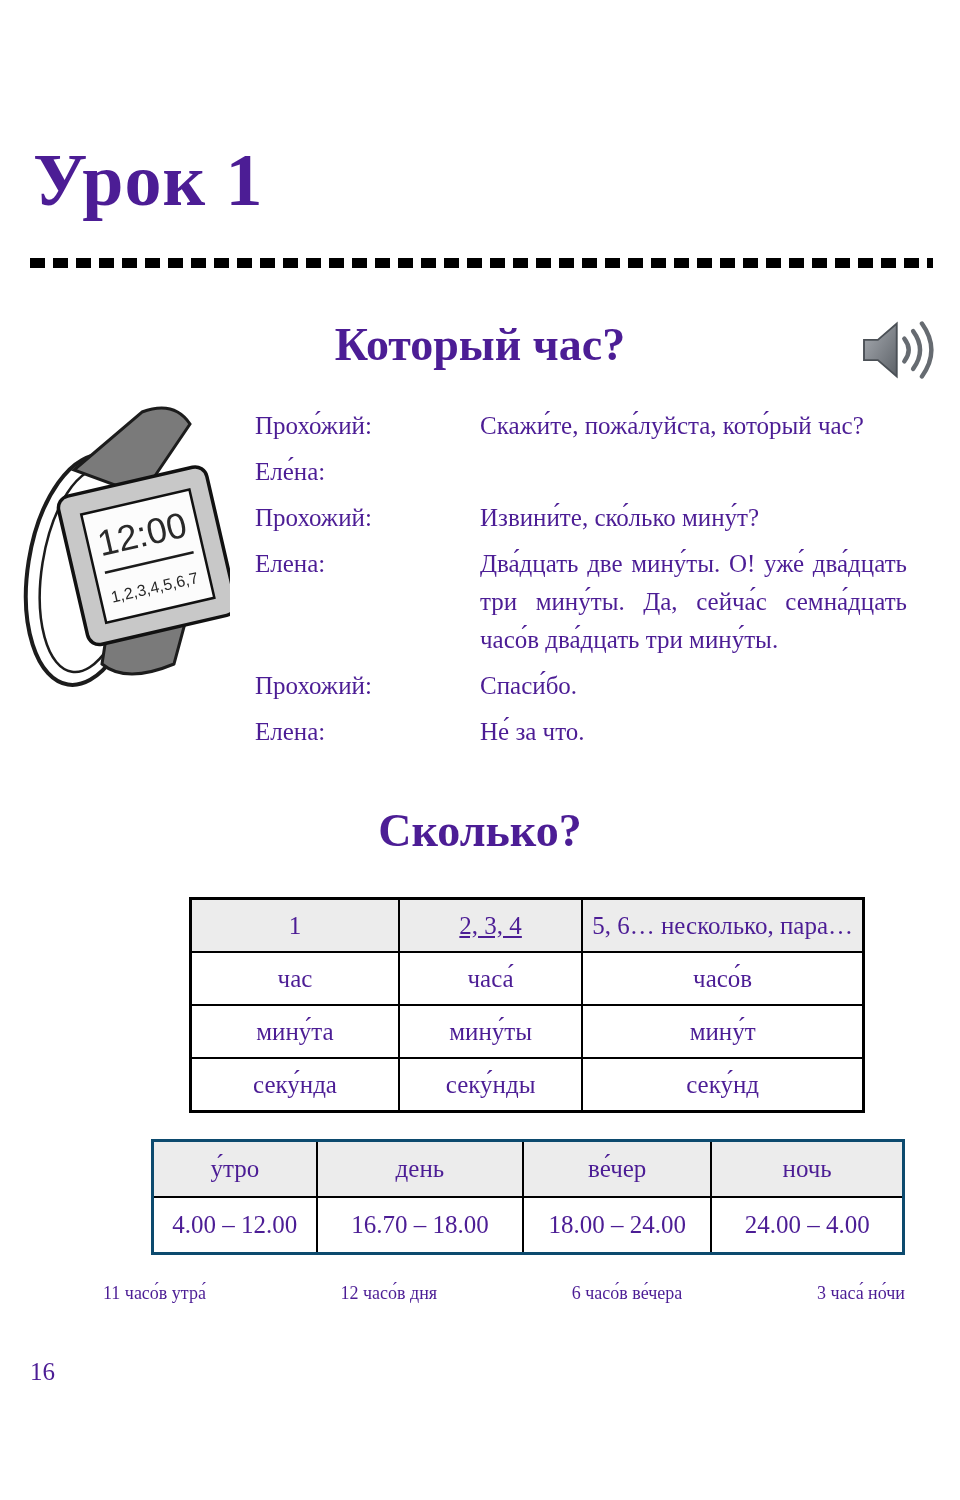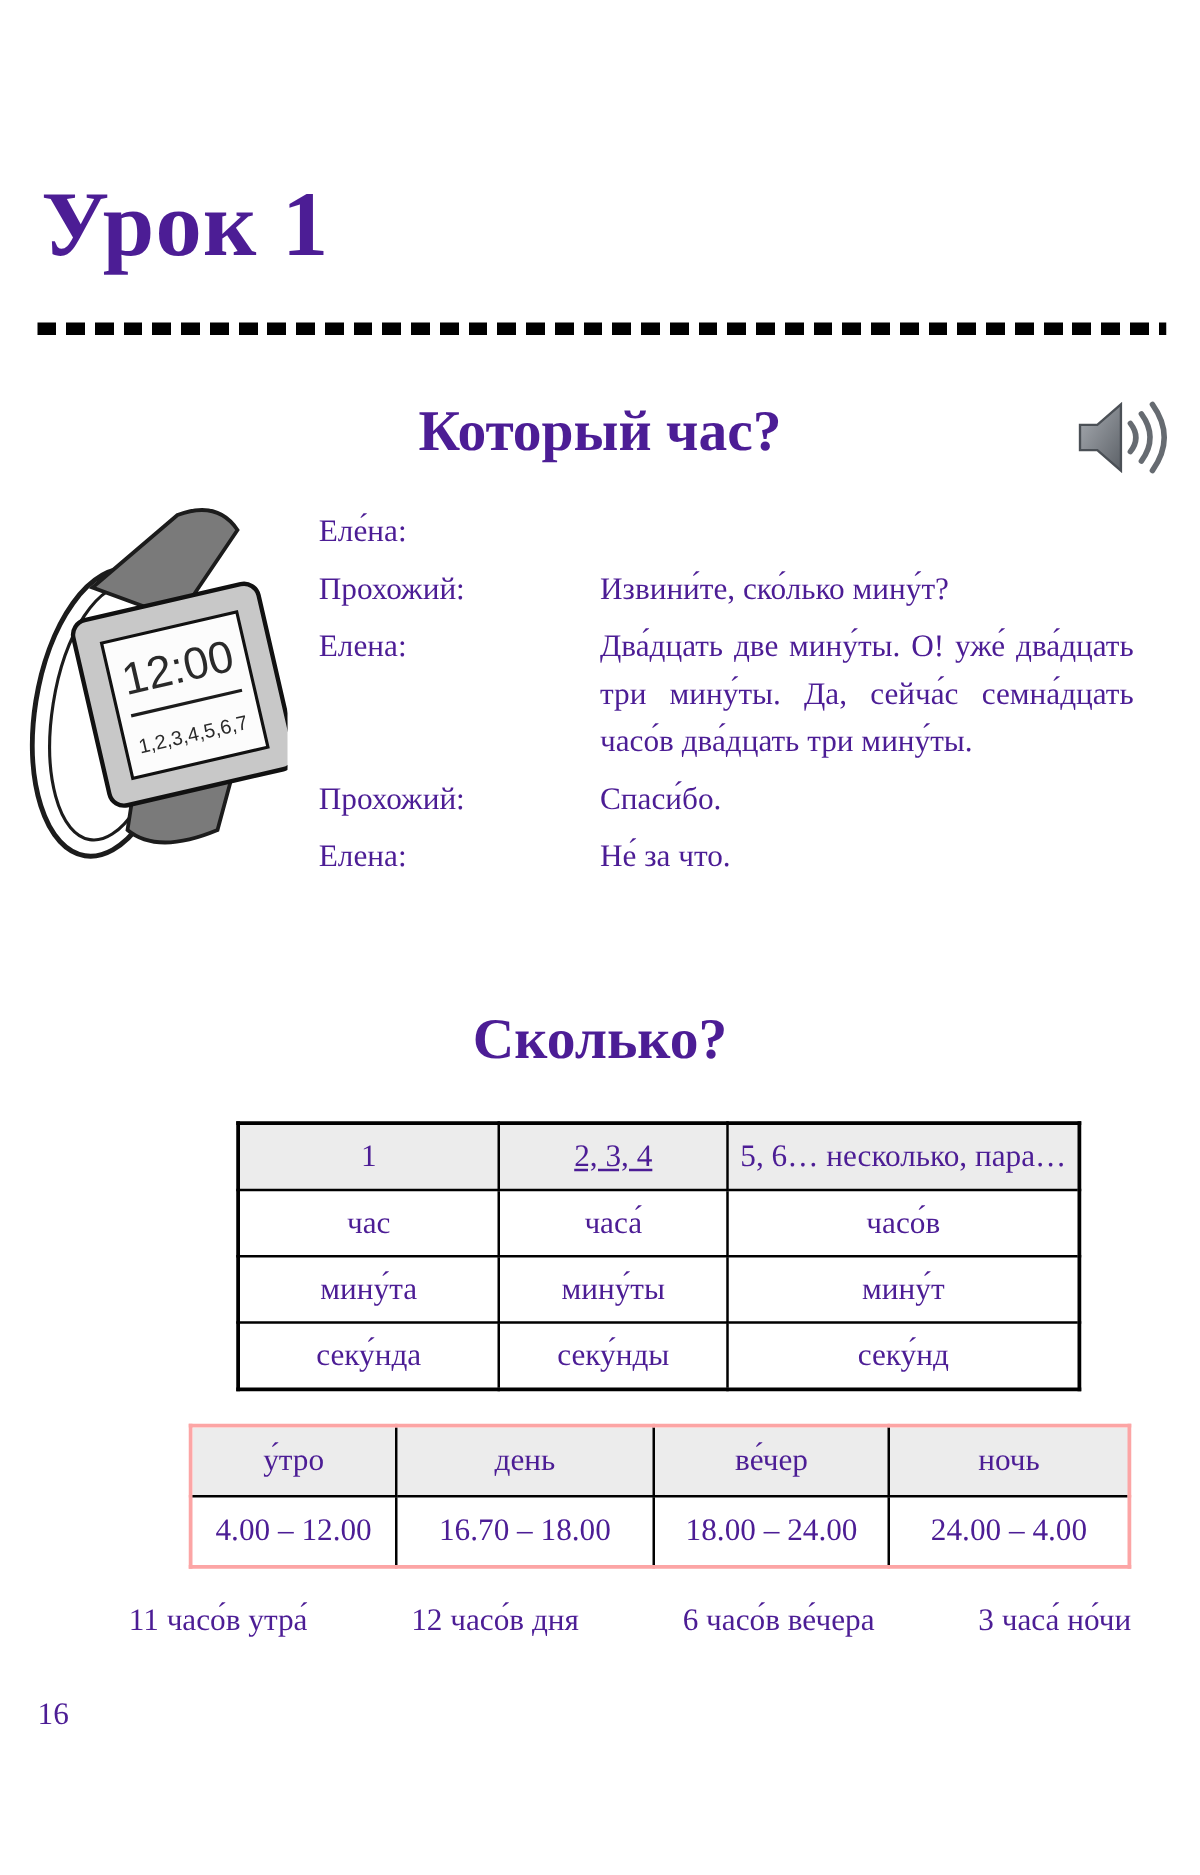--- a/index.html
+++ b/index.html
@@ -26,28 +26,28 @@
   .dlg-speaker{width:225px;flex:0 0 225px;font-size:25px;line-height:38px;}
   .dlg-text{flex:1;font-size:25px;line-height:38px;text-align:justify;}
 
   table{position:absolute;border-collapse:collapse;table-layout:fixed;
         font-size:25px;}
   table td{border:2px solid #000;text-align:center;vertical-align:middle;
            padding:0 6px;overflow:hidden;}
   #quantity-table{left:189px;top:897px;width:676px;border:3px solid #000;}
   #quantity-table td{height:51px;}
   #quantity-table .c0{width:30.8%;} #quantity-table .c1{width:26.9%;text-decoration:underline;} #quantity-table .c2{width:42.3%;}
-  #daytime-table{left:151px;top:1139px;width:754px;border:3px solid #fca5a5;}
+  #daytime-table{left:151px;top:1139px;width:754px;border:3px solid #0c4a6e;}
   #daytime-table td{height:54px;}
   #daytime-table .c0{width:21.6%;} #daytime-table .c1{width:27.7%;}
   #daytime-table .c2{width:25.1%;} #daytime-table .c3{width:25.6%;}
   tr.head td{background:#ececec;}
 
   .examples{position:absolute;left:103px;top:1283px;width:802px;display:flex;
-            justify-content:space-between;font-size:25px;white-space:nowrap;}
+            justify-content:space-between;font-size:18px;white-space:nowrap;}
 
   .page-number{position:absolute;left:30px;top:1358px;font-size:25px;}
 
   .watch text{font-family:"Liberation Sans", sans-serif;}
 </style>
 </head>
 <body>
 
 <div id="page">
 
@@ -82,20 +82,24 @@
     <g transform="rotate(-13 124 155)">
       <rect x="49" y="80" width="152" height="152" rx="12" fill="#c8c8c8" stroke="#111" stroke-width="3.5"></rect>
       <rect x="70" y="101" width="111" height="111" fill="#fcfcfc" stroke="#111" stroke-width="2.5"></rect>
       <text x="125" y="146" font-size="36" text-anchor="middle" fill="#2a2a2a">12:00</text>
       <line x1="80" y1="163" x2="171" y2="163" stroke="#1c1c1c" stroke-width="2.5"></line>
       <text x="125" y="194" font-size="16" text-anchor="middle" fill="#2a2a2a">1,2,3,4,5,6,7</text>
     </g>
   </svg>
 
   <div class="dialogue">
+    <div class="dlg-row">
+      <div class="dlg-speaker">Прохо́жий:</div>
+      <div class="dlg-text">Скажи́те, пожа́луйста, кото́рый час?</div>
+    </div>
     <div class="dlg-row">
       <div class="dlg-speaker">Еле́на:</div>
     </div>
     <div class="dlg-row">
       <div class="dlg-speaker">Прохожий:</div>
       <div class="dlg-text">Извини́те, ско́лько мину́т?</div>
     </div>
     <div class="dlg-row">
       <div class="dlg-speaker">Елена:</div>
       <div class="dlg-text">Два́дцать две мину́ты. О! уже́ два́дцать три мину́ты. Да, сейча́с семна́дцать часо́в два́дцать три мину́ты.</div>

